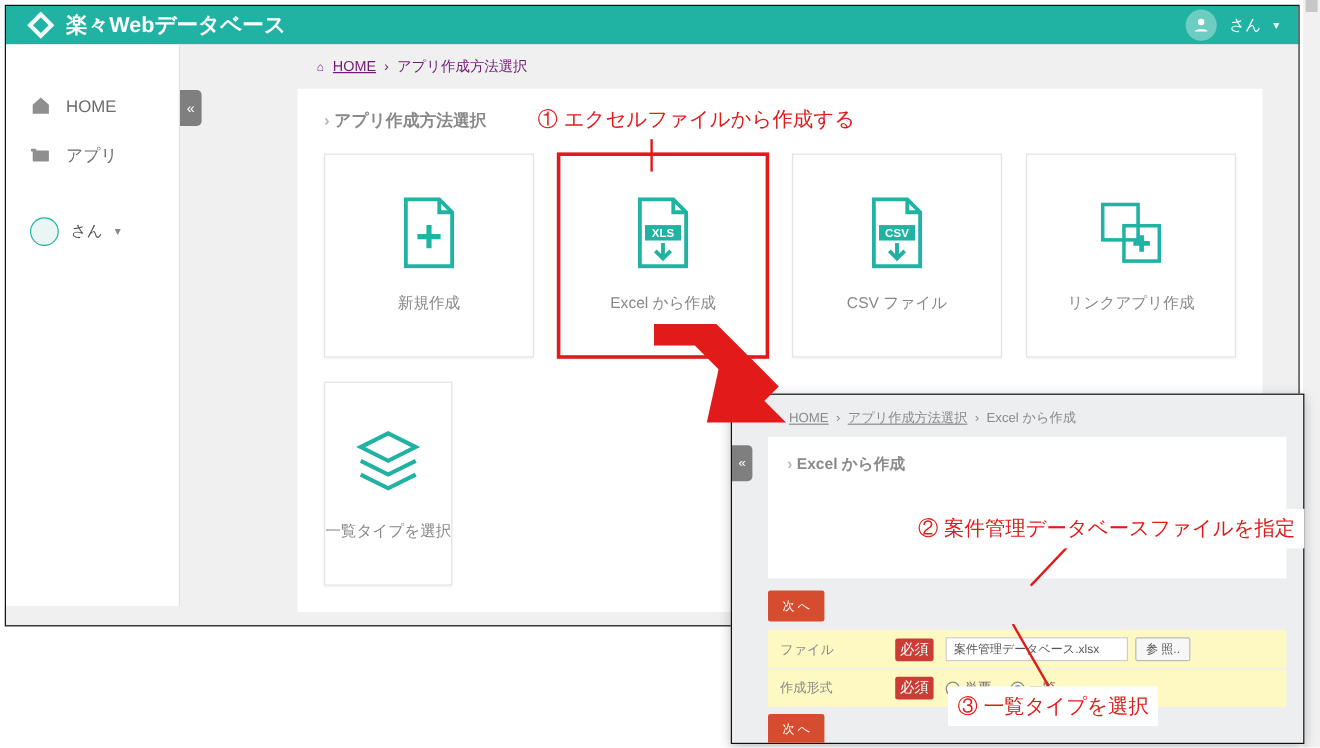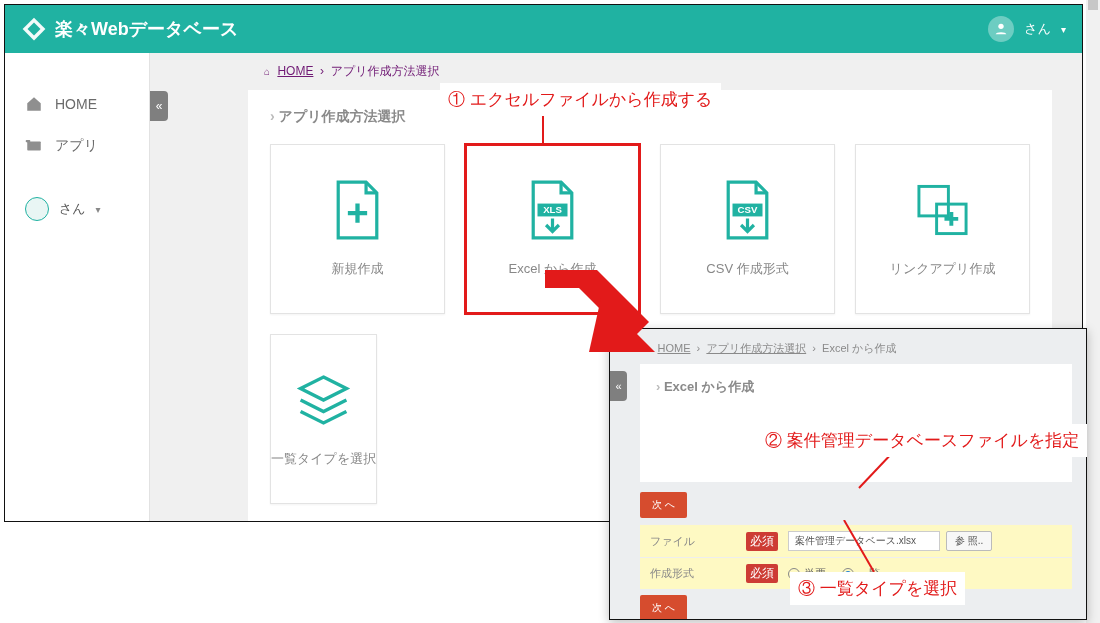--- a/index.html
+++ b/index.html
@@ -30,21 +30,21 @@
   .win1 {
     position: absolute;
     left: 4px; top: 4px;
     width: 1079px; height: 518px;
     border: 1px solid #111;
     background: #f0f0f0;
     overflow: hidden;
   }
 
   .topbar {
-    height: 48px;
+    height: 32px;
     background: #20b2a2;
     display: flex;
     align-items: center;
     padding: 0 16px;
     color: #fff;
     justify-content: space-between;
   }
   .brand { display: flex; align-items: center; gap: 8px; font-weight: 700; font-size: 18px; }
   .brand svg { width: 26px; height: 26px; }
   .user-area { display: flex; align-items: center; gap: 10px; font-size: 13px; }
@@ -358,21 +358,21 @@
           </div>
 
           <div class="card">
             <svg viewBox="0 0 48 56">
               <path d="M6 2h26l10 10v42H6z" fill="none" stroke="#20b2a2" stroke-width="3"></path>
               <path d="M32 2v10h10" fill="none" stroke="#20b2a2" stroke-width="3"></path>
               <rect x="10" y="22" width="28" height="12" fill="#20b2a2"></rect>
               <text x="24" y="31" text-anchor="middle" fill="#fff" font-size="9" font-weight="700">CSV</text>
               <path d="M24 36v10M18 42l6 6 6-6" fill="none" stroke="#20b2a2" stroke-width="3"></path>
             </svg>
-            <span>CSV 作成形式</span>
+            <span>CSV ファイル</span>
           </div>
 
           <div class="card">
             <svg viewBox="0 0 56 56">
               <rect x="4" y="4" width="30" height="30" fill="none" stroke="#20b2a2" stroke-width="3"></rect>
               <rect x="22" y="22" width="30" height="30" fill="none" stroke="#20b2a2" stroke-width="3"></rect>
               <path d="M37 30v14M30 37h14" stroke="#20b2a2" stroke-width="4"></path>
             </svg>
             <span>リンクアプリ作成</span>
           </div>

